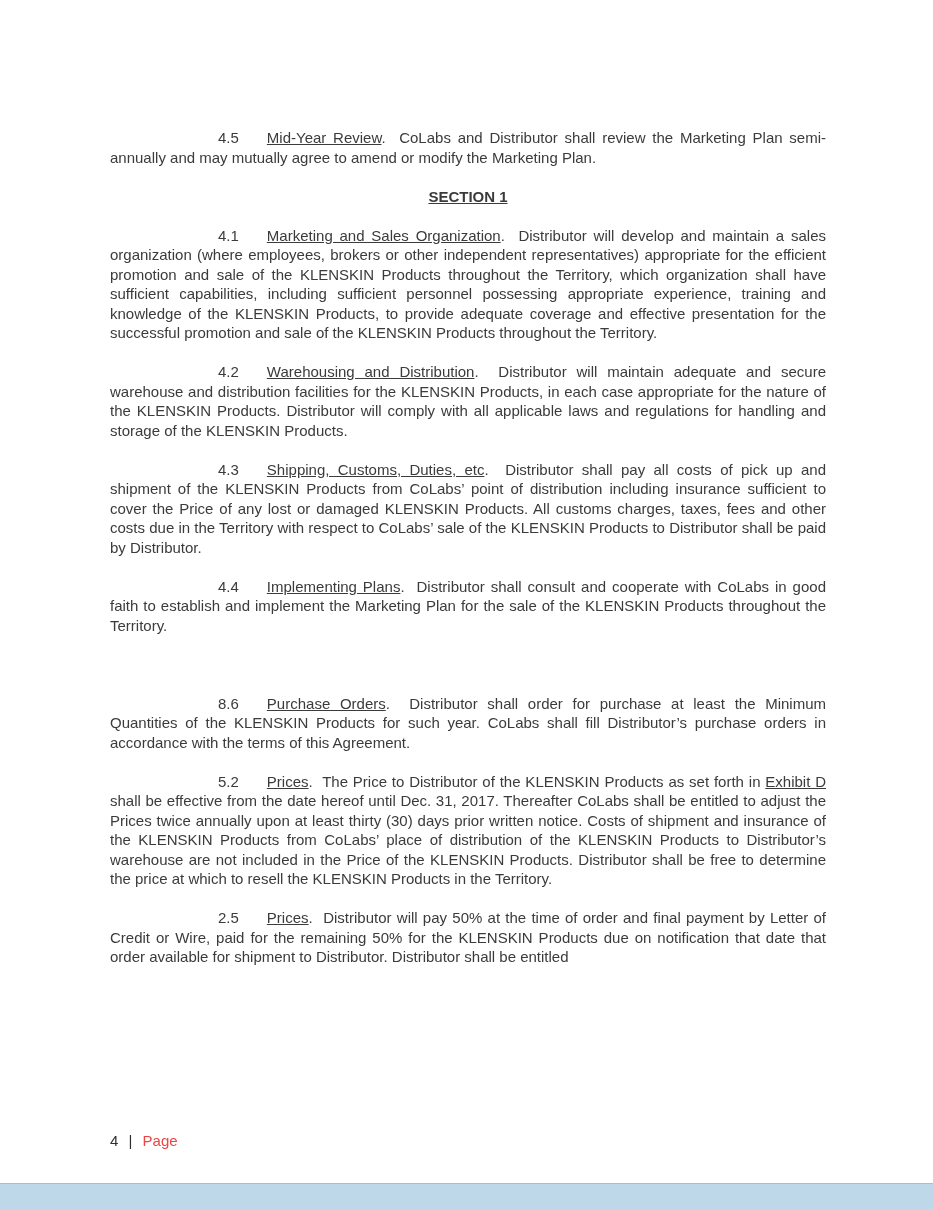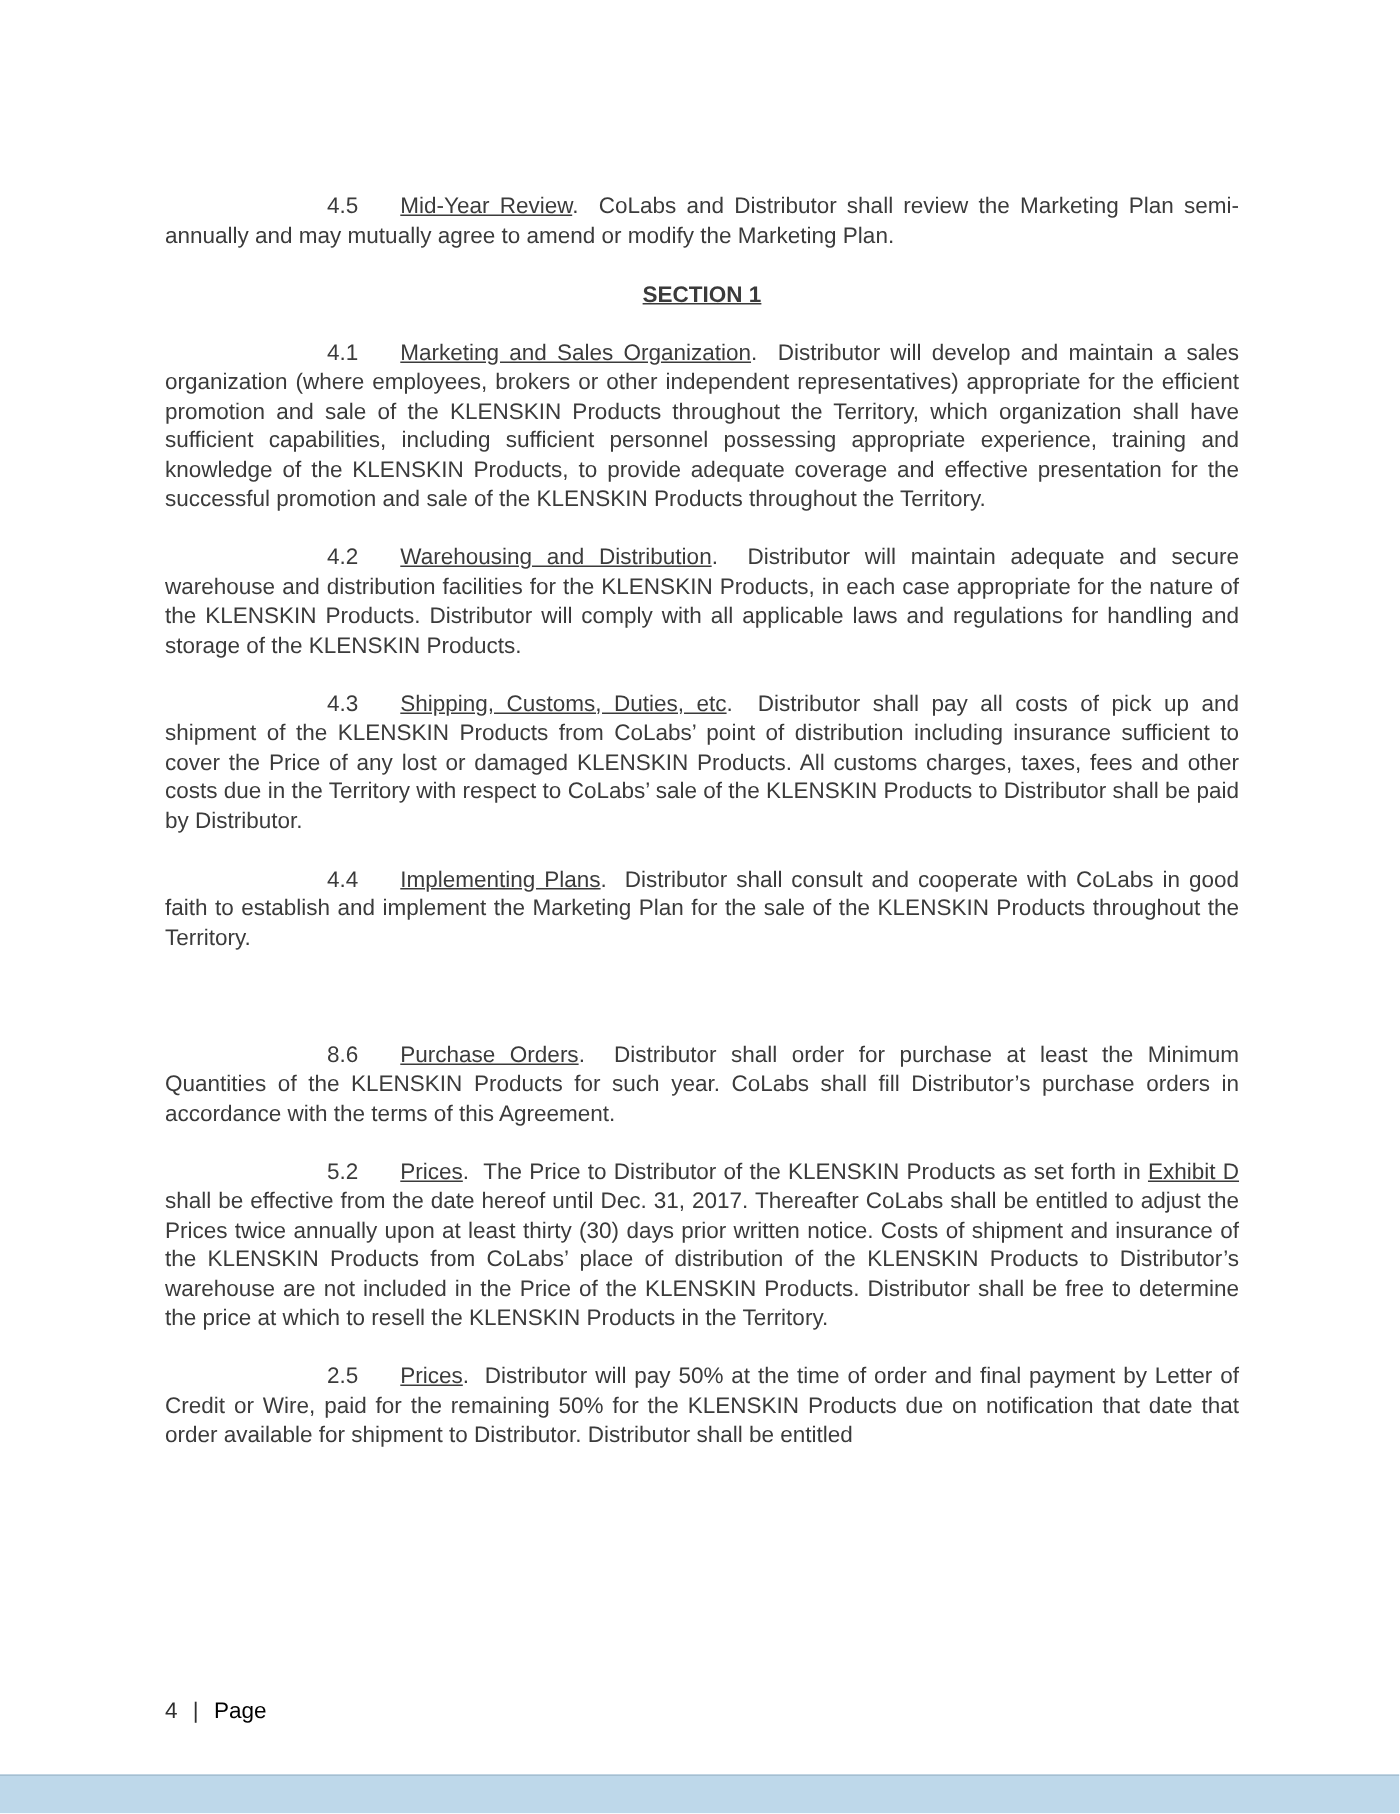--- a/index.html
+++ b/index.html
@@ -51,21 +51,21 @@
     top: 1132px;
     left: 110px;
     font-size: 15px;
     color: #2f2f2f;
   }
   .footer-sep {
     margin: 0 6px;
     color: #2f2f2f;
   }
   .footer-label {
-    color: #000000;
+    color: #ef4444;
   }
   .bottom-strip {
     position: absolute;
     left: 0;
     right: 0;
     bottom: 0;
     height: 25px;
     background: #bed8ea;
     border-top: 1px solid #a5bfd1;
   }

